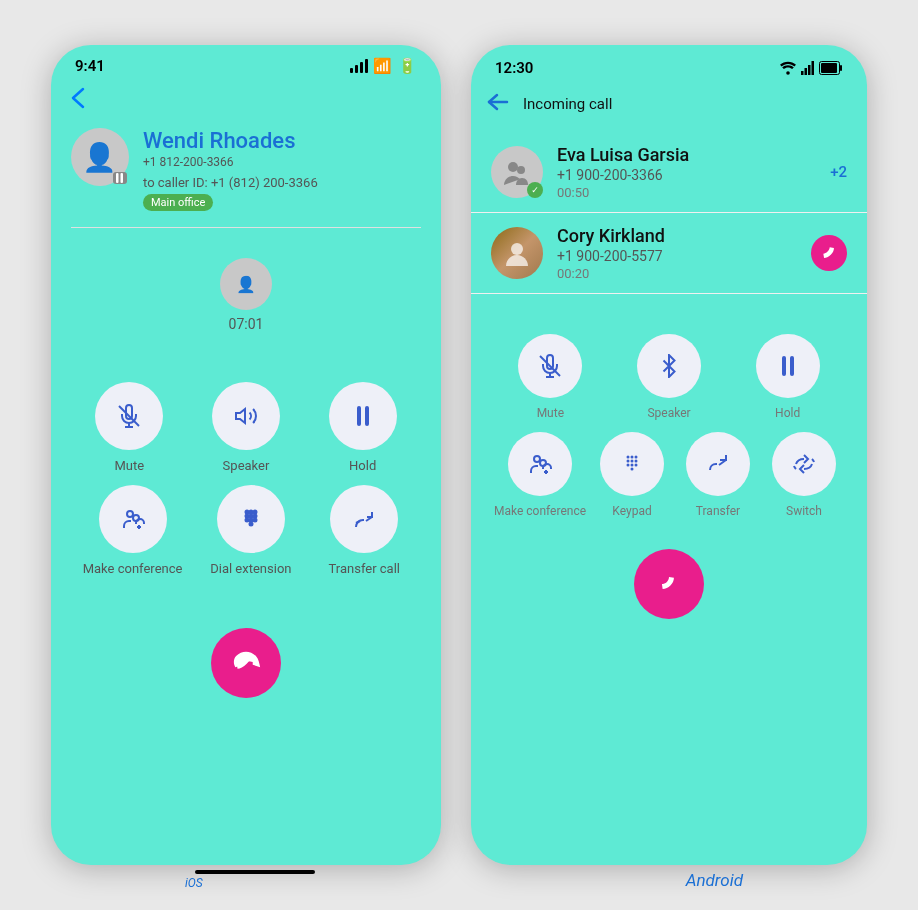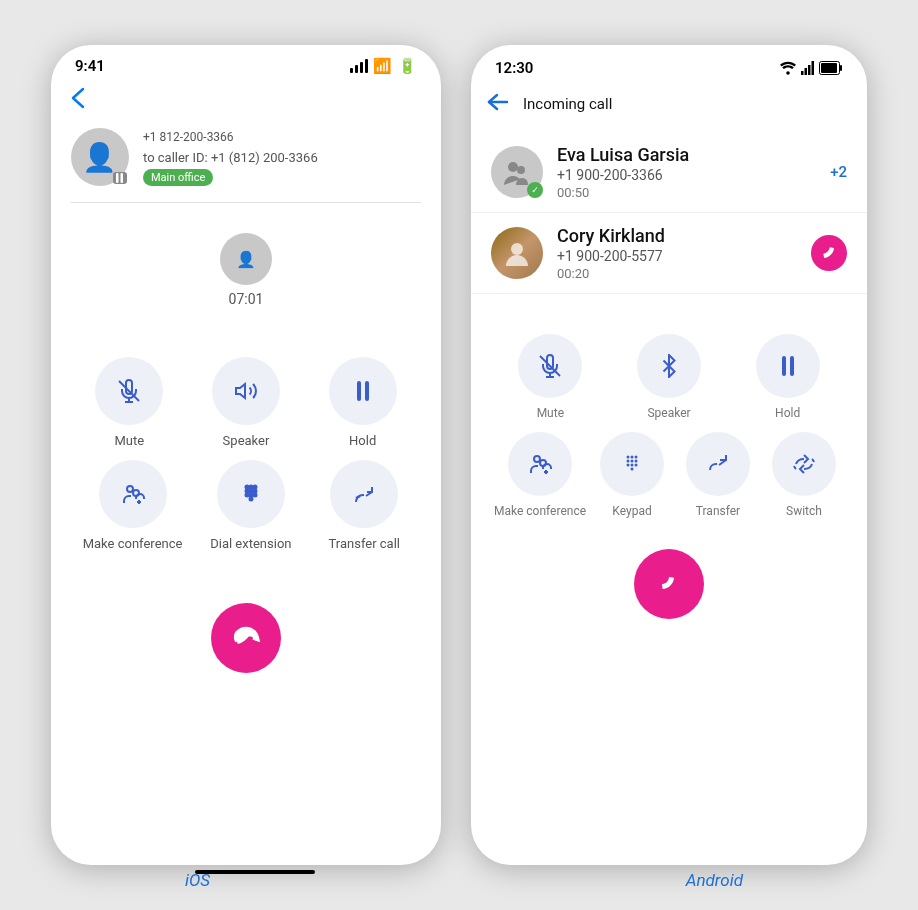--- a/index.html
+++ b/index.html
@@ -16,21 +16,21 @@
 
     .phones-container {
       display: flex;
       gap: 30px;
       align-items: flex-start;
       padding: 20px;
     }
 
     
     .phone-frame {
-      background: #ffffff;
+      background: #5eead4;
       border-radius: 40px;
       box-shadow: 0 4px 30px rgba(0,0,0,0.25);
       overflow: hidden;
       position: relative;
     }
 
     .phone-ios {
       width: 390px;
       height: 820px;
     }
@@ -455,20 +455,21 @@
         <div class="avatar-circle">
           <span class="avatar-person">👤</span>
           <div class="pause-badge">
             <svg width="8" height="10" viewBox="0 0 8 10">
               <rect x="0" y="0" width="2.5" height="10" rx="1" fill="white"></rect>
               <rect x="4.5" y="0" width="2.5" height="10" rx="1" fill="white"></rect>
             </svg>
           </div>
         </div>
         <div class="caller-details">
+          <div class="caller-name-ios">Wendi Rhoades</div>
           <div class="caller-number">+1 812-200-3366</div>
           <div class="caller-id-line">to caller ID: +1 (812) 200-3366</div>
           <span class="caller-tag">Main office</span>
         </div>
       </div>
 
       <div class="second-caller">
         <div class="avatar-small">
           <span>👤</span>
         </div>
@@ -757,16 +758,16 @@
         </svg>
       </div>
     </div>
 
     <div style="display:flex;justify-content:center;padding:20px 0 10px;">
     </div>
   </div>
 
 </div>
 
-<div style="position:absolute; bottom:20px; left:185px; font-size:17px; font-style:italic; color:#1a6fd4;">iOS</div>
+<div style="position:absolute; bottom:20px; left:185px; font-size:12px; font-style:italic; color:#1a6fd4;">iOS</div>
 <div style="position:absolute; bottom:20px; right:175px; font-size:17px; font-style:italic; color:#1a6fd4;">Android</div>
 
 <div style="position:absolute; bottom:36px; left:50%; transform:translateX(-264px); width:120px; height:4px; background:#000; border-radius:2px;"></div>
 
 </body></html>

